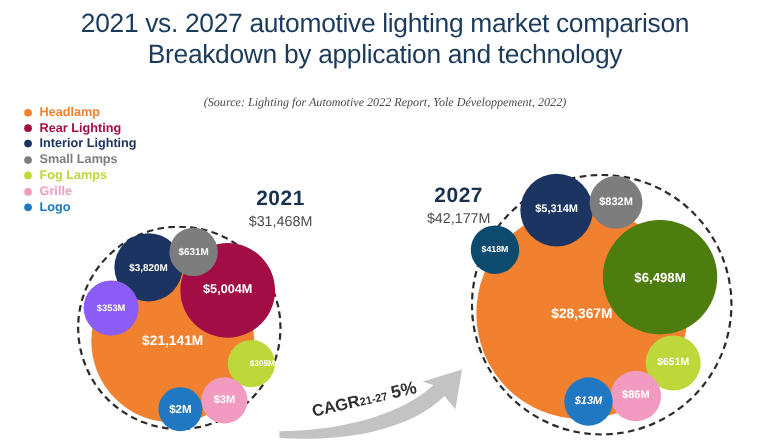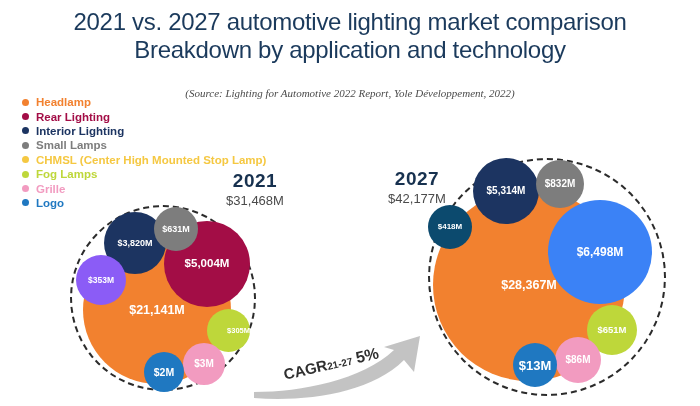--- a/index.html
+++ b/index.html
@@ -84,24 +84,20 @@
       </div>
       <div class="legend-item">
         <span class="legend-dot" style="background: rgb(28, 52, 97);"></span>
         <span class="legend-label" style="color: rgb(28, 52, 97);">Interior Lighting</span>
       </div>
       <div class="legend-item">
         <span class="legend-dot" style="background: rgb(125, 125, 125);"></span>
         <span class="legend-label" style="color: rgb(125, 125, 125);">Small Lamps</span>
       </div>
       <div class="legend-item">
-        <span class="legend-dot" style="background: rgb(245, 200, 66);"></span>
-        <span class="legend-label" style="color: rgb(245, 200, 66);">CHMSL (Center High Mounted Stop Lamp)</span>
-      </div>
-      <div class="legend-item">
         <span class="legend-dot" style="background: rgb(190, 215, 58);"></span>
         <span class="legend-label" style="color: rgb(190, 215, 58);">Fog Lamps</span>
       </div>
       <div class="legend-item">
         <span class="legend-dot" style="background: rgb(242, 155, 192);"></span>
         <span class="legend-label" style="color: rgb(242, 155, 192);">Grille</span>
       </div>
       <div class="legend-item">
         <span class="legend-dot" style="background: rgb(31, 120, 193);"></span>
         <span class="legend-label" style="color: rgb(31, 120, 193);">Logo</span>
@@ -143,39 +139,39 @@
         <span>$3M</span>
       </div>
       <div class="bubble" style="left: 144px; top: 352px; width: 40px; height: 40px; background: rgb(31, 120, 193); font-size: 10.5px;">
         <span>$2M</span>
       </div>
     </div>
   <div id="bubbles-2027">
       <div class="bubble" style="left: 433px; top: 189px; width: 192px; height: 192px; background: rgb(242, 129, 47); font-size: 12.5px;">
         <span>$28,367M</span>
       </div>
-      <div class="bubble" style="left: 548px; top: 200px; width: 104px; height: 104px; background: #3b82f6; font-size: 12px;">
+      <div class="bubble" style="left: 548px; top: 200px; width: 104px; height: 104px; background: #4d7c0f; font-size: 12px;">
         <span>$6,498M</span>
       </div>
       <div class="bubble" style="left: 473px; top: 158px; width: 66px; height: 66px; background: rgb(28, 52, 97); font-size: 10px;">
         <span>$5,314M</span>
       </div>
       <div class="bubble" style="left: 536px; top: 160px; width: 48px; height: 48px; background: rgb(125, 125, 125); font-size: 10px;">
         <span>$832M</span>
       </div>
       <div class="bubble" style="left: 428px; top: 205px; width: 44px; height: 44px; background: #0c4a6e; font-size: 8px;">
         <span>$418M</span>
       </div>
       <div class="bubble" style="left: 587px; top: 305px; width: 50px; height: 50px; background: rgb(190, 215, 58); font-size: 9.5px;">
         <span>$651M</span>
       </div>
       <div class="bubble" style="left: 555px; top: 337px; width: 46px; height: 46px; background: rgb(242, 155, 192); font-size: 10px;">
         <span>$86M</span>
       </div>
-      <div class="bubble" style="left: 513px; top: 343px; width: 44px; height: 44px; background: rgb(31, 120, 193); font-size: 13px;">
+      <div class="bubble" style="left: 513px; top: 343px; width: 44px; height: 44px; background: rgb(31, 120, 193); font-size: 10px; font-style: italic;">
         <span>$13M</span>
       </div>
     </div>
 
   <div class="cagr-wrap">
     <svg width="190" height="66" viewBox="0 0 190 66">
       <path d="M2,56 C50,56 110,44 142,14 L132,11 L168,0 L162,36 L152,24 C118,58 52,66 2,62 Z" fill="#b9b9b9" stroke="none" opacity="0.85"></path>
     </svg>
     <div class="cagr-label">
       <span>CAGR</span><span class="sub">21-27</span> <span class="pct">5%</span>

